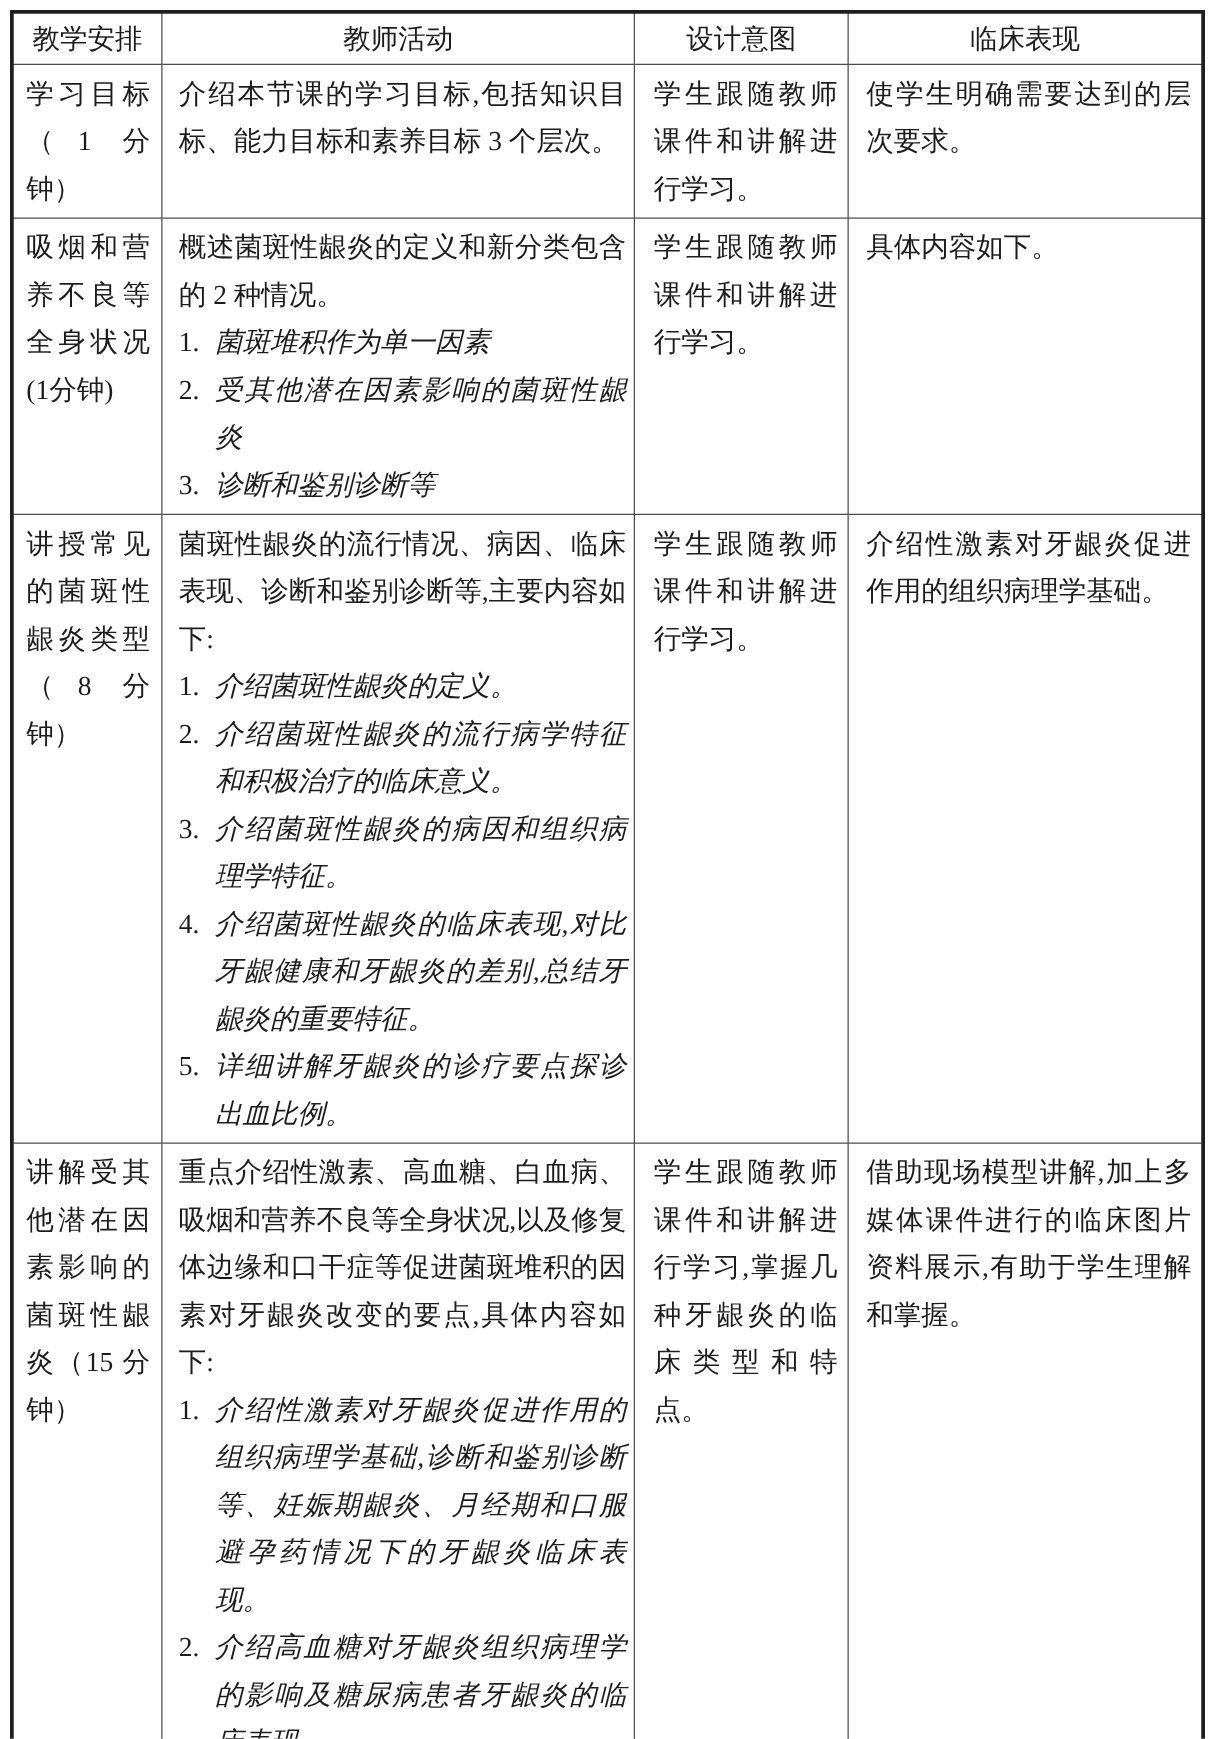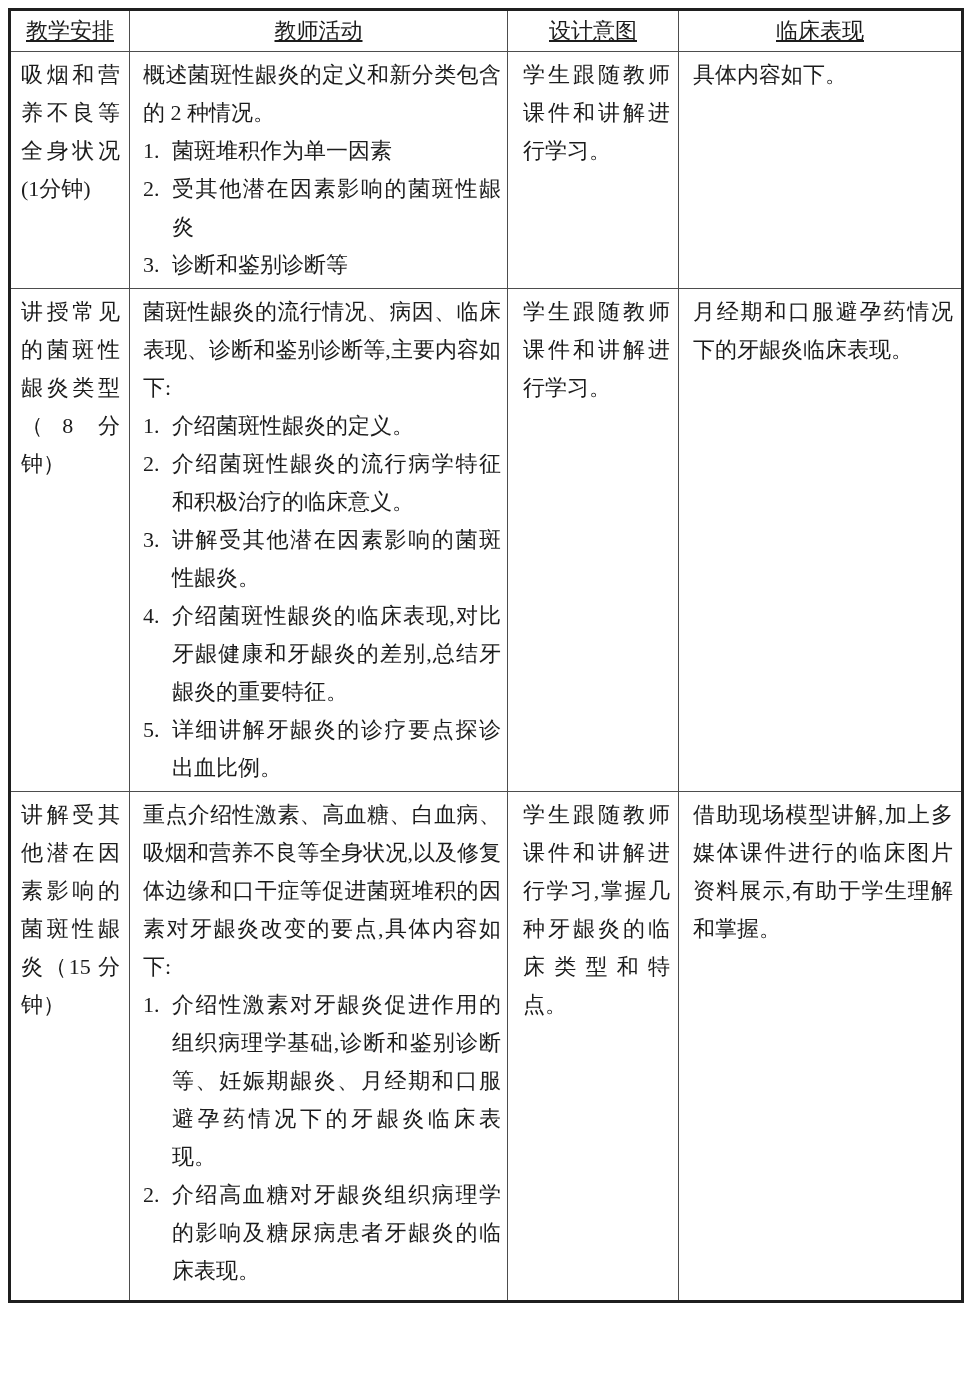--- a/index.html
+++ b/index.html
@@ -30,35 +30,34 @@
     border: 1.5px solid #4d4d4d;
     vertical-align: top;
     font-weight: normal;
     font-size: 22px;
     line-height: 38px;
   }
   th {
     height: 40px;
     line-height: 40px;
     padding: 0;
-    text-decoration: underline;
   }
   td { padding: 4px 8px 4px 13px; }
   td.cell-c1 { padding: 4px 9px 4px 10px; text-align: justify; }
   td.cell-c2 { padding: 4px 6px 4px 13px; }
   td.cell-c3 { padding: 4px 8px 4px 15px; text-align: justify; }
   td.cell-c4 { padding: 4px 8px 4px 14px; text-align: justify; }
   tr.r1 { height: 118px; }
   tr.r2 { height: 225px; }
   tr.r3 { height: 480px; }
   tr.r4 { height: 510px; }
   .para { text-align: justify; }
   .item { display: flex; }
   .item .num { flex: 0 0 29px; }
-  .item .itext { flex: 1 1 auto; text-align: justify; }
+  .item .itext { flex: 1 1 auto; text-align: justify; font-style: italic; }
 </style>
 </head>
 <body>
 
 <table class="plan">
   <colgroup>
     <col class="c1">
       <col class="c2">
       <col class="c3">
       <col class="c4">
@@ -66,20 +65,28 @@
   <thead>
     <tr>
       <th>教学安排</th>
       <th>教师活动</th>
       <th>设计意图</th>
       <th>临床表现</th>
     </tr>
   </thead>
   <tbody>
 
+    <tr class="r1">
+      <td class="cell-c1">学习目标（1 分钟）</td>
+      <td class="cell-c2">
+        <div class="para">介绍本节课的学习目标,包括知识目标、能力目标和素养目标 3 个层次。</div>
+      </td>
+      <td class="cell-c3">学生跟随教师课件和讲解进行学习。</td>
+      <td class="cell-c4">使学生明确需要达到的层次要求。</td>
+    </tr>
 
     <tr class="r2">
       <td class="cell-c1">吸烟和营养不良等全身状况(1分钟)</td>
       <td class="cell-c2">
         <div class="para">概述菌斑性龈炎的定义和新分类包含的 2 种情况。</div>
         <div class="item">
           <span class="num">1.</span>
           <span class="itext">菌斑堆积作为单一因素</span>
         </div>
         <div class="item">
@@ -102,33 +109,33 @@
         <div class="item">
           <span class="num">1.</span>
           <span class="itext">介绍菌斑性龈炎的定义。</span>
         </div>
         <div class="item">
           <span class="num">2.</span>
           <span class="itext">介绍菌斑性龈炎的流行病学特征和积极治疗的临床意义。</span>
         </div>
         <div class="item">
           <span class="num">3.</span>
-          <span class="itext">讲解受其他潜在因素影响的菌斑性龈炎。</span>
+          <span class="itext">介绍菌斑性龈炎的病因和组织病理学特征。</span>
         </div>
         <div class="item">
           <span class="num">4.</span>
           <span class="itext">介绍菌斑性龈炎的临床表现,对比牙龈健康和牙龈炎的差别,总结牙龈炎的重要特征。</span>
         </div>
         <div class="item">
           <span class="num">5.</span>
           <span class="itext">详细讲解牙龈炎的诊疗要点探诊出血比例。</span>
         </div>
       </td>
       <td class="cell-c3">学生跟随教师课件和讲解进行学习。</td>
-      <td class="cell-c4">月经期和口服避孕药情况下的牙龈炎临床表现。</td>
+      <td class="cell-c4">介绍性激素对牙龈炎促进作用的组织病理学基础。</td>
     </tr>
 
     <tr class="r4">
       <td class="cell-c1">讲解受其他潜在因素影响的菌斑性龈炎（15 分钟）</td>
       <td class="cell-c2">
         <div class="para">重点介绍性激素、高血糖、白血病、吸烟和营养不良等全身状况,以及修复体边缘和口干症等促进菌斑堆积的因素对牙龈炎改变的要点,具体内容如下:</div>
         <div class="item">
           <span class="num">1.</span>
           <span class="itext">介绍性激素对牙龈炎促进作用的组织病理学基础,诊断和鉴别诊断等、妊娠期龈炎、月经期和口服避孕药情况下的牙龈炎临床表现。</span>
         </div>

